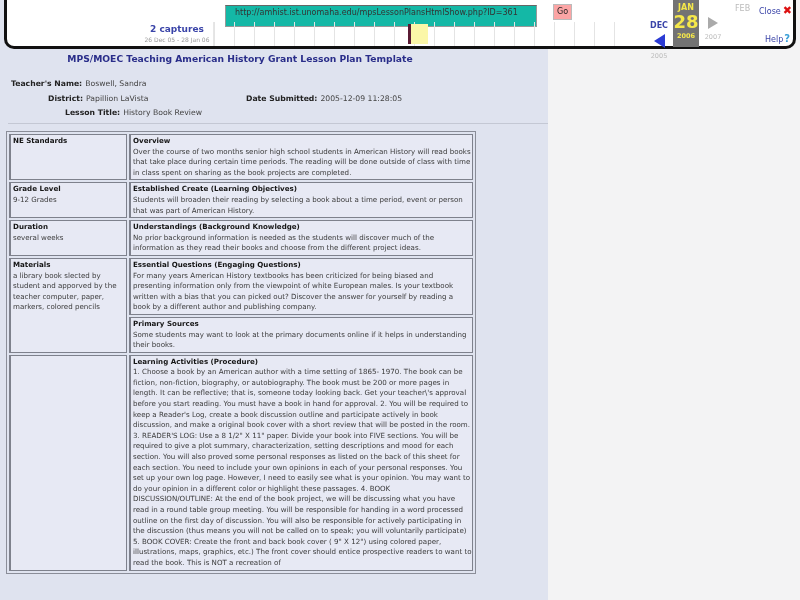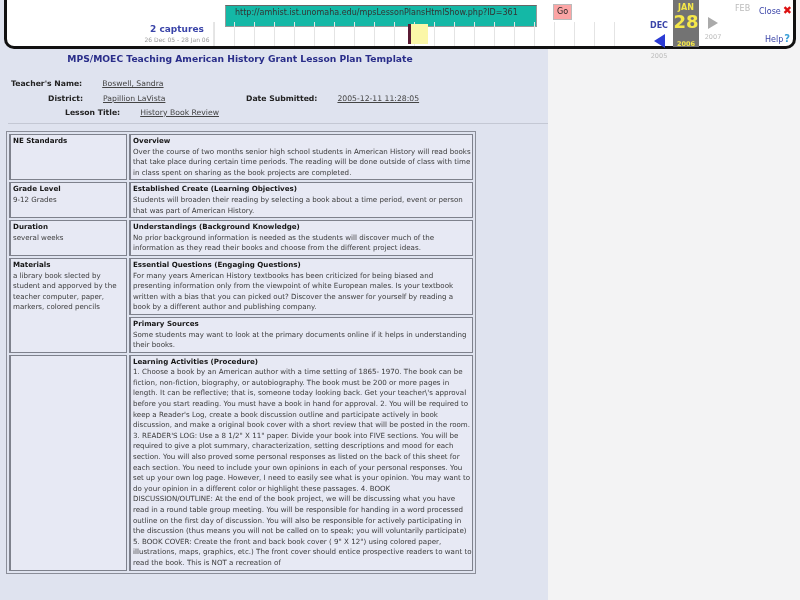--- a/index.html
+++ b/index.html
@@ -63,21 +63,21 @@
   .cal { position: absolute; top: 0; text-align: center; }
   .cal .mon { font-size: 8px; font-weight: bold; }
   .cal .yr { font-size: 6.5px; color: #bbb; }
   .cal-prev { left: 640px; width: 24px; }
   .cal-prev .mon { color: #3a44a8; margin-top: 21px; }
   .cal-cur {
     left: 666px; width: 26px; height: 47px; background: #737373;
   }
   .cal-cur .mon { color: #f5e84a; margin-top: 3px; }
   .cal-cur .day { color: #f5e84a; font-size: 18px; font-weight: bold; line-height: 20px; }
-  .cal-cur .yr { color: #f5e84a; font-weight: bold; margin-top: 8px; }
+  .cal-cur .yr { color: #f5e84a; font-weight: bold; margin-top: 0px; }
   .cal-next { left: 694px; width: 24px; }
   .cal-next .mon { color: #bbb; font-weight: normal; margin-top: 4px; margin-left: 34px; }
   .arrow-prev {
     display: inline-block; width: 0; height: 0; margin-top: 4px;
     border-top: 7px solid transparent; border-bottom: 7px solid transparent;
     border-right: 11px solid #2b3bd4;
   }
   .arrow-next {
     display: inline-block; width: 0; height: 0; margin-top: 4px;
     border-top: 6px solid transparent; border-bottom: 6px solid transparent;
@@ -94,21 +94,21 @@
   }
   .help-q { color: #3a9fd8; font-weight: bold; font-size: 10px; margin-left: 1px; }
 
   
   .doc-title {
     position: absolute; left: 0; top: 53px; width: 480px; text-align: center;
     font-size: 9.2px; font-weight: bold; color: #2a2e8a;
   }
   .meta { position: absolute; font-size: 7.7px; white-space: nowrap; }
   .meta .lbl { font-weight: bold; color: #222; }
-  .meta .val { color: #444; text-decoration: underline; margin-left: 20px; }
+  .meta .val { color: #444; margin-left: 3px; }
   .meta-teacher { left: 11px; top: 79px; }
   .meta-district { left: 48px; top: 94px; }
   .meta-lesson { left: 29px; top: 108px; padding-left: 36px; }
   .meta-date { left: 246px; top: 94px; }
   .hr {
     position: absolute; left: 8px; top: 123px; width: 540px; height: 1px; background: #c4c8d4;
   }
 
   .plan-table {
     position: absolute; left: 6px; top: 131px; width: 470px;
@@ -164,21 +164,21 @@
 
 <div class="doc-title">MPS/MOEC Teaching American History Grant Lesson Plan Template</div>
 
 <div class="meta meta-teacher">
   <span class="lbl">Teacher's Name:</span><span class="val">Boswell, Sandra</span>
 </div>
 <div class="meta meta-district">
   <span class="lbl">District:</span><span class="val">Papillion LaVista</span>
 </div>
 <div class="meta meta-date">
-  <span class="lbl">Date Submitted:</span><span class="val">2005-12-11 11:28:05</span>
+  <span class="lbl">Date Submitted:</span><span class="val">2005-12-09 11:28:05</span>
 </div>
 <div class="meta meta-lesson">
   <span class="lbl">Lesson Title:</span><span class="val">History Book Review</span>
 </div>
 <div class="hr"></div>
 
 <table class="plan-table">
   <tbody>
       <tr>
     <td class="left">

